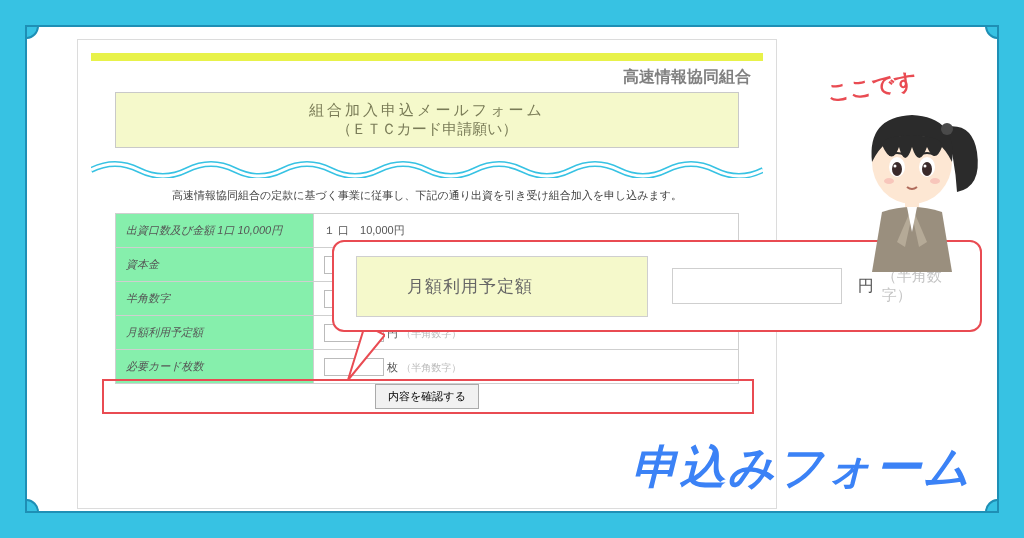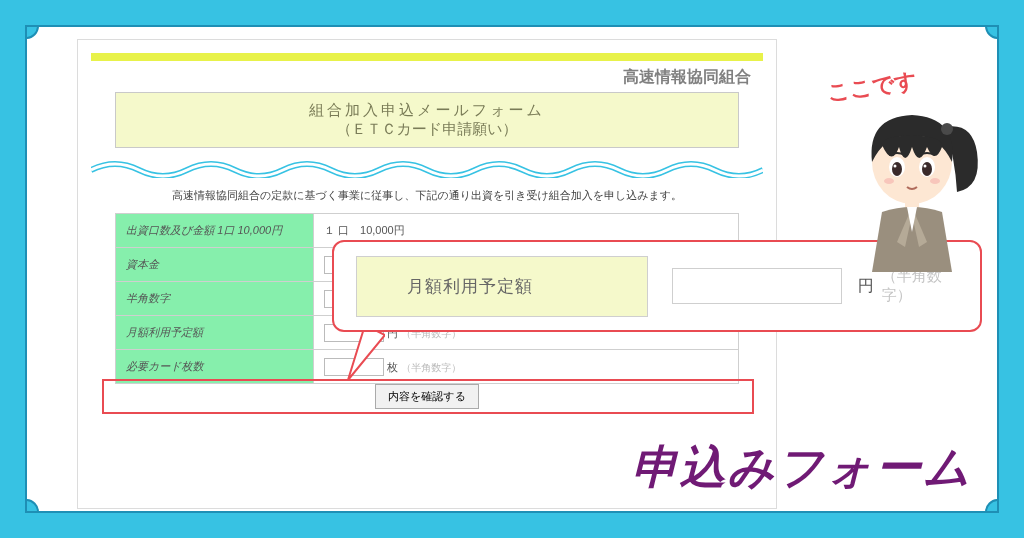--- a/index.html
+++ b/index.html
@@ -178,21 +178,21 @@
       font-size: 15px;
       color: #c5c5c5;
     }
 
     .big-cta {
       position: absolute;
       right: 25px;
       bottom: 12px;
       font-size: 46px;
       font-weight: bold;
-      color: #701a75;
+      color: #3b82f6;
       font-style: italic;
       letter-spacing: 2px;
       z-index: 60;
     }
 
     .annotation {
       position: absolute;
       right: 80px;
       top: 45px;
       font-size: 22px;

